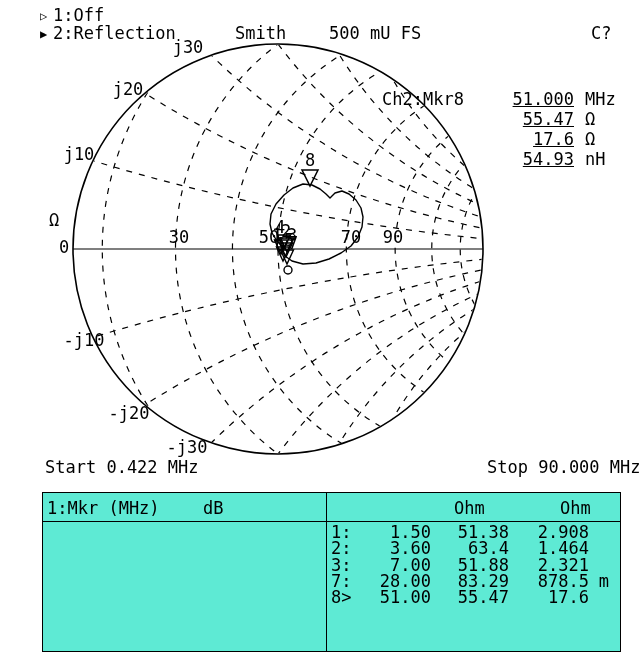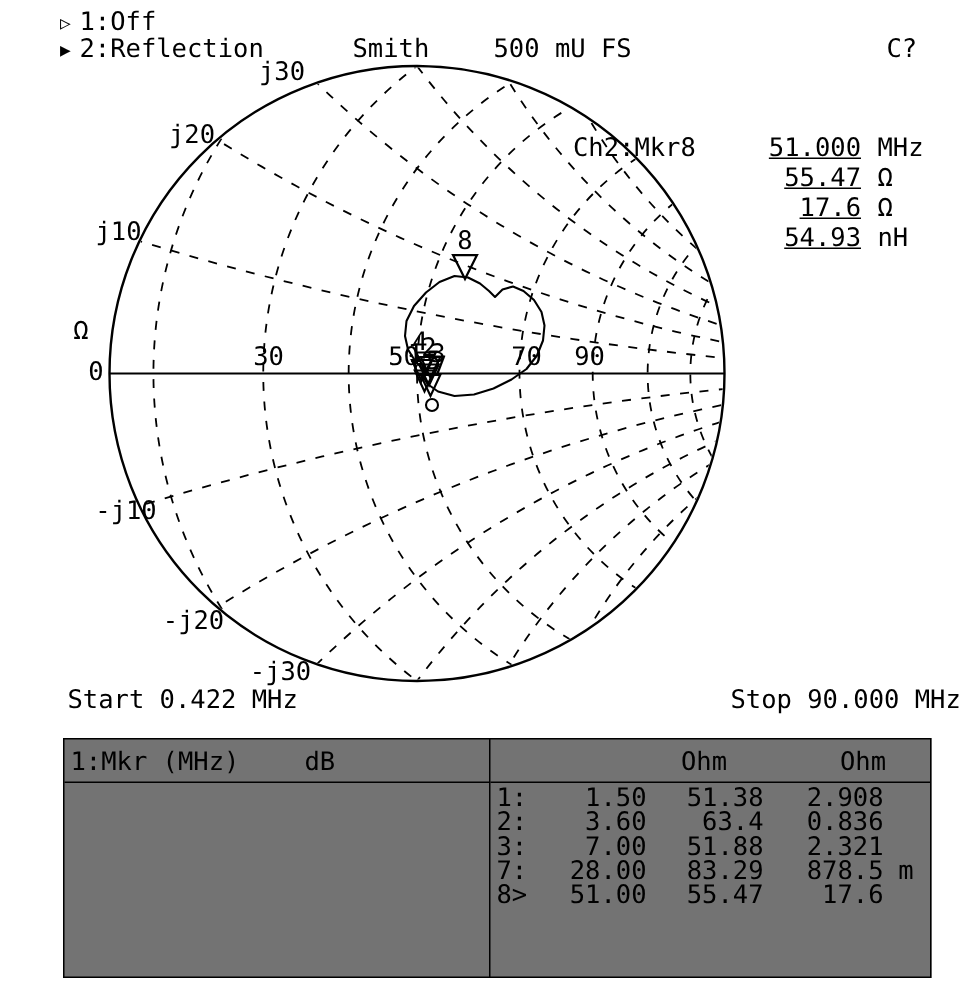--- a/index.html
+++ b/index.html
@@ -10,21 +10,21 @@
     font-size:17px; line-height:1; overflow:hidden;
   }
   .abs { position:absolute; white-space:pre; }
   .ind { font-size:12px; display:inline-block; width:13px; vertical-align:1px; }
   svg.chart { position:absolute; left:0; top:0; }
   svg text { font-family:"DejaVu Sans Mono","Liberation Mono",monospace; font-size:17px; }
   .readout { position:absolute; left:456px; top:91px; }
   .ro-row { display:flex; height:20px; }
   .ro-val { display:inline-block; width:118px; text-align:right;text-decoration:underline; }
   .ro-unit { margin-left:11px; }
-  .tbl { position:absolute; top:492px; height:160px; border:1px solid #000; background:#737373; }
+  .tbl { position:absolute; top:492px; height:160px; border:1px solid #000; background:#5eead4; }
   .tbl-left  { left:42px;  width:284px; border-right:none; }
   .tbl-right { left:326px; width:295px; }
   .thead { position:relative; height:29px; border-bottom:1px solid #000; padding:7px 0 0 4px; }
   .hdb   { position:absolute; left:160px; top:7px; }
   .hohm1 { position:absolute; left:127px; top:7px; }
   .hohm2 { position:absolute; left:233px; top:7px; }
   .tbody { padding-top:2px; }
   .trow { height:16.25px; line-height:16.25px; white-space:pre; }
   .tc { display:inline-block; }
   .tc.idx  { width:26px; padding-left:4px; }
@@ -130,20 +130,20 @@
 
   <div class="tbl tbl-left">
     <div class="thead"><span>1:Mkr (MHz)</span><span class="hdb">dB</span></div>
     <div class="tbody"></div>
   </div>
 
   <div class="tbl tbl-right">
     <div class="thead"><span class="hohm1">Ohm</span><span class="hohm2">Ohm</span></div>
     <div class="tbody" id="right-rows">
         <div class="trow"><span class="tc idx">1:</span><span class="tc freq">1.50</span><span class="tc ohm">51.38</span><span class="tc ohm2">2.908</span><span class="tc suf"></span></div>
-        <div class="trow"><span class="tc idx">2:</span><span class="tc freq">3.60</span><span class="tc ohm">63.4</span><span class="tc ohm2">0.836</span><span class="tc suf"></span></div>
+        <div class="trow"><span class="tc idx">2:</span><span class="tc freq">3.60</span><span class="tc ohm">63.4</span><span class="tc ohm2">1.464</span><span class="tc suf"></span></div>
         <div class="trow"><span class="tc idx">3:</span><span class="tc freq">7.00</span><span class="tc ohm">51.88</span><span class="tc ohm2">2.321</span><span class="tc suf"></span></div>
         <div class="trow"><span class="tc idx">7:</span><span class="tc freq">28.00</span><span class="tc ohm">83.29</span><span class="tc ohm2">878.5</span><span class="tc suf">m</span></div>
         <div class="trow"><span class="tc idx">8&gt;</span><span class="tc freq">51.00</span><span class="tc ohm">55.47</span><span class="tc ohm2">17.6</span><span class="tc suf"></span></div>
       </div>
   </div>
 
 </div>
 
 </body></html>

